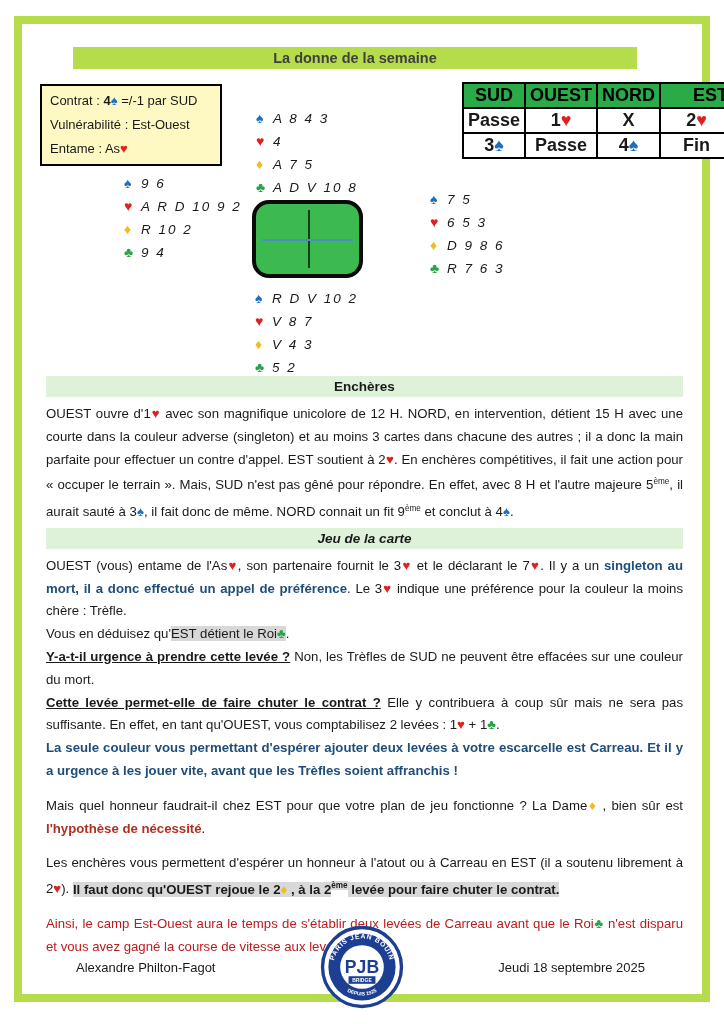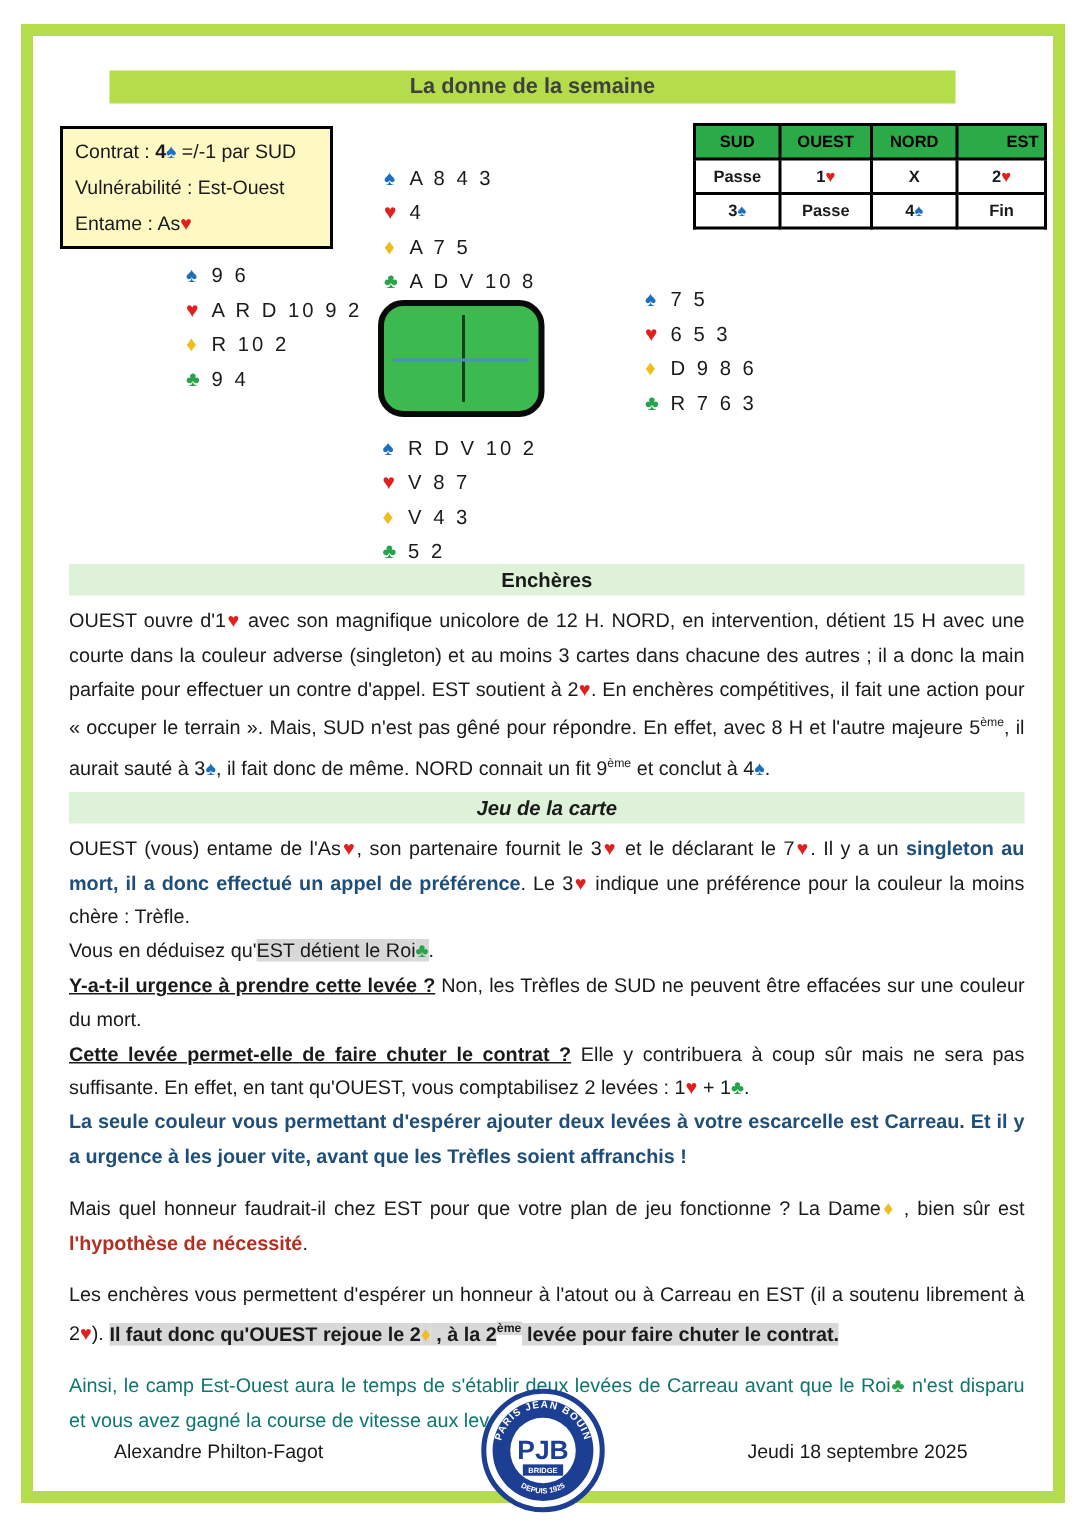--- a/index.html
+++ b/index.html
@@ -17,27 +17,27 @@
     background:#b5dd4b; color:#404040; font-weight:700; font-size:14.5px;
     text-align:center; line-height:22px; z-index:2;
   }
   .contract-box {
     position:absolute; left:40px; top:84px; width:182px;
     border:2px solid #000; padding:3px 8px; font-size:13px; line-height:24px;
     background:#fef9c3; z-index:2; white-space:nowrap;
   }
   .bidding { position:absolute; left:462px; top:82px; border-collapse:collapse; z-index:2; }
   .bidding th, .bidding td {
-    border:2px solid #000; font-size:11px; font-weight:700;
+    border:2px solid #000; font-size:18px; font-weight:700;
     text-align:center; padding:1px 4px; height:23px; background:#fff;
   }
   .bidding th { background:#2bab48; color:#000; }
   .bidding th:nth-child(1){ width:57px; } .bidding th:nth-child(2){ width:61px; }
   .bidding th:nth-child(3){ width:57px; } .bidding th:nth-child(4){ width:51px;padding-left:32px; }
-  .hand { position:absolute; font-size:13.5px; line-height:22px; z-index:2; white-space:nowrap; }
+  .hand { position:absolute; font-size:13.5px; line-height:22px; z-index:2; white-space:nowrap;font-style:italic; }
   .hand .suit { display:inline-block; width:17px; font-size:14px; }
   .hand .cards { letter-spacing:2px; }
   .hand-north { left:256px; top:107px; }
   .hand-west  { left:124px; top:172px; }
   .hand-east  { left:430px; top:188px; }
   .hand-south { left:255px; top:287px; }
   .bridge-table {
     position:absolute; left:252px; top:200px; width:111px; height:78px;
     background:#3cb94f; border:4px solid #0a0a0a; border-radius:17px; z-index:2;
   }
@@ -51,21 +51,21 @@
   .section-bar.jeu { margin-top:4px;font-style:italic; }
   .para { font-size:13.2px; line-height:22.8px; text-align:justify; }
   .para.mt { margin-top:6px; }
   .para.gap { margin-top:12px; }
   
   .spade { color:#1d6fc0; } .heart { color:#e0201e; }
   .diamond { color:#f0bc1e; } .club { color:#28a24c; }
   .bold { font-weight:700; }
   .boldblue { color:#1f4e79; font-weight:700; }
   .boldred { color:#b03024; font-weight:700; }
-  .red { color:#0f766e; }
+  .red { color:#b91c1c; }
   .ub { font-weight:700; text-decoration:underline; }
   .sup { font-size:0.62em; vertical-align:super; }
   .hl { background:#d8d8d8; }
   .footer-author { position:absolute; left:76px; top:960px; font-size:13px; z-index:2; }
   .footer-date { position:absolute; right:79px; top:960px; font-size:13px; z-index:2; }
   .logo { position:absolute; left:320px; top:922px; width:84px; height:90px; z-index:3; }
 </style>
 </head>
 <body>
 

